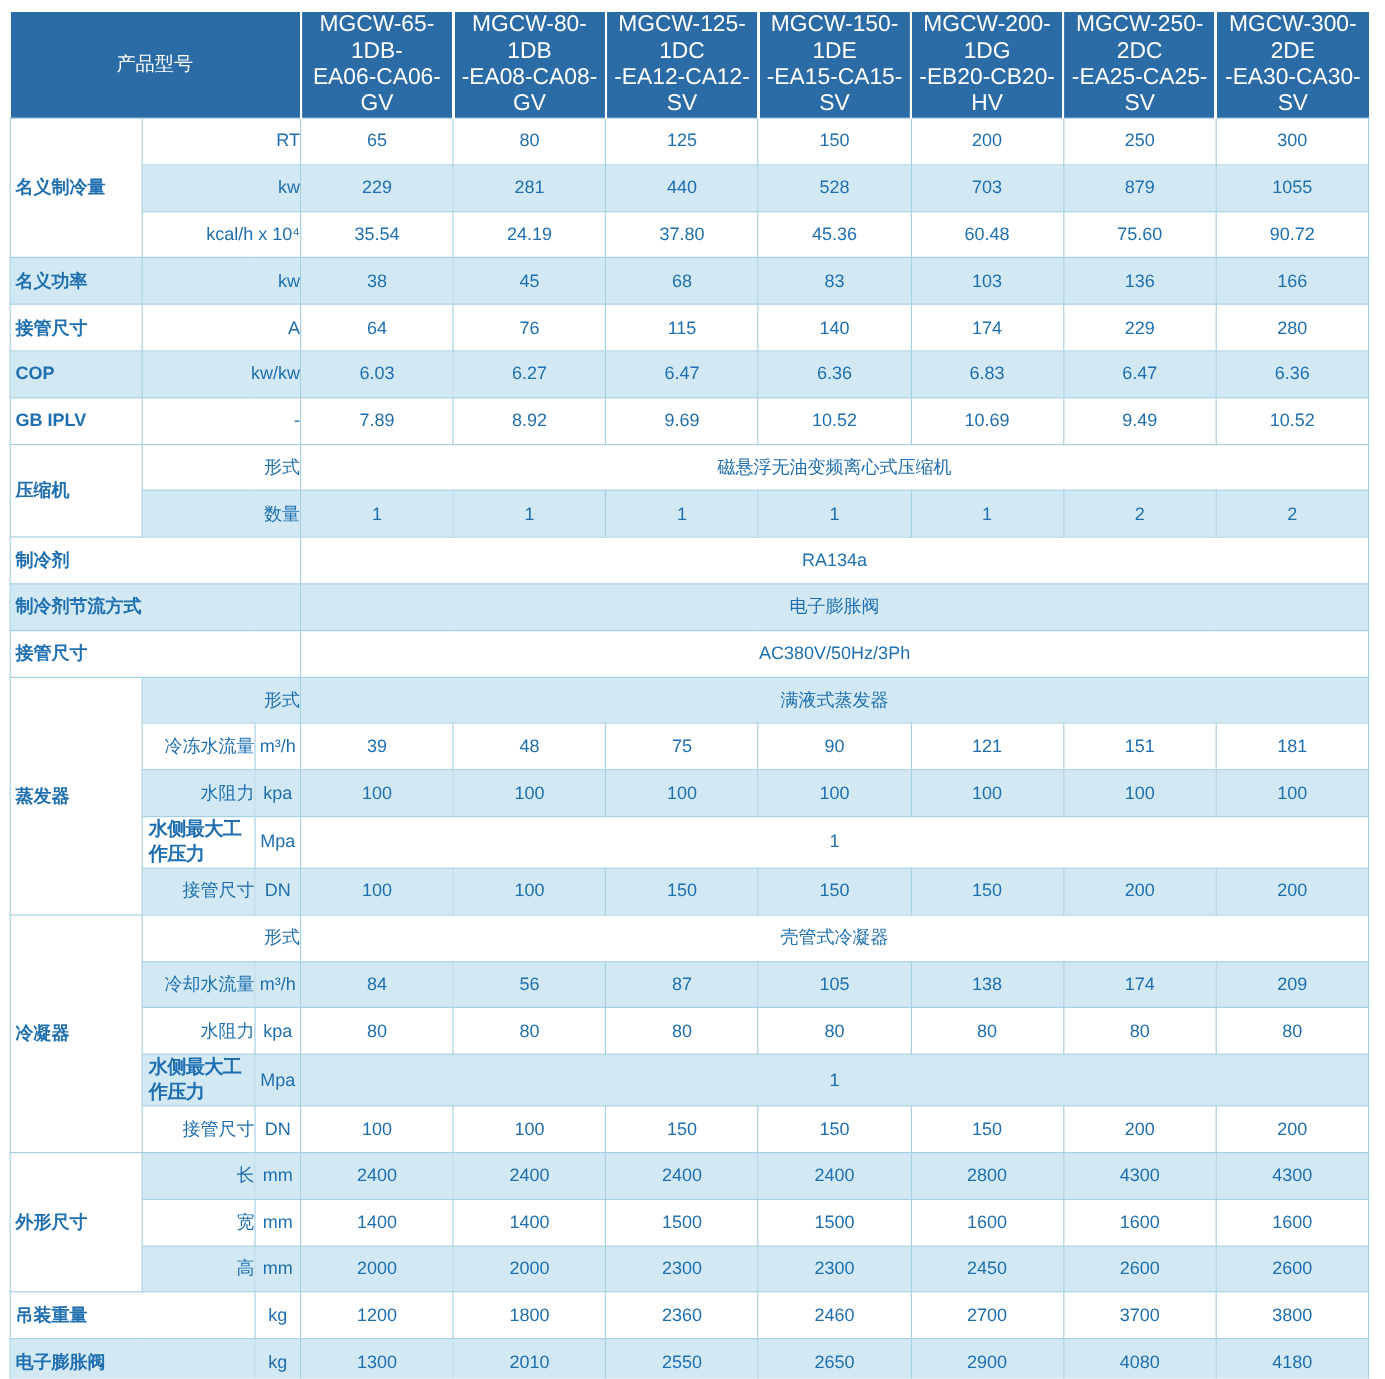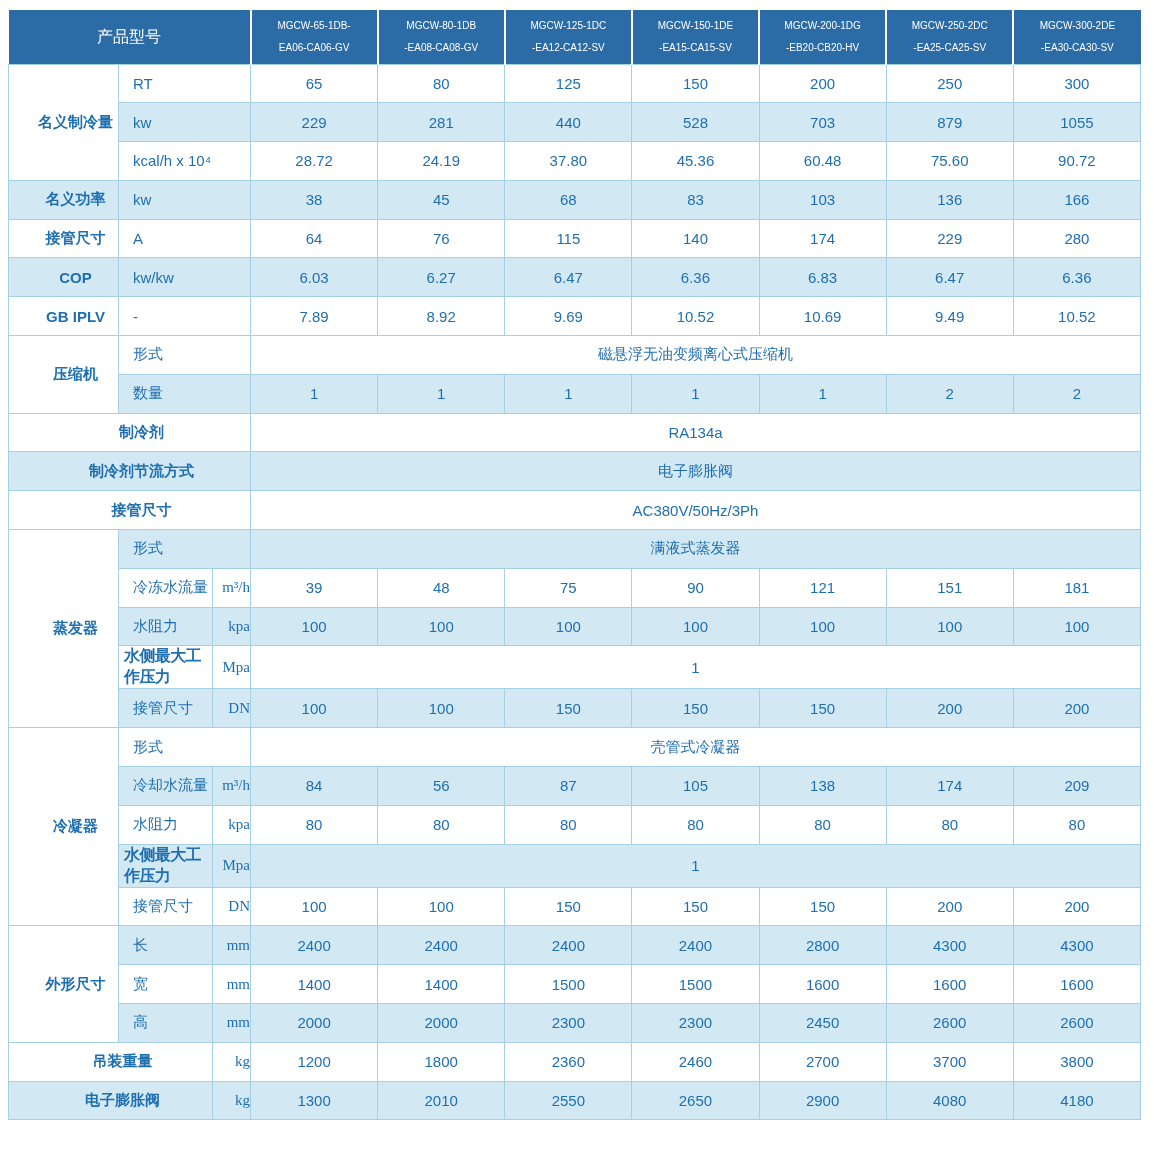--- a/index.html
+++ b/index.html
@@ -35,29 +35,29 @@
     padding:0;
   }
   td.hd{
     background:var(--header_bg);
     color:var(--header_text);
     border:0;
     border-left:2px solid var(--header_divider);
     text-align:center;
     white-space:pre-line;
     line-height:22px;
-    font-size:10px;
+    font-size:19px;
   }
   td.hd:first-child{border-left:0;font-size:16px;}
   td.w{background:var(--row_white);}
   td.b{background:var(--row_alt);}
-  td.g{text-align:center;padding-left:24px;font-weight:bold;}
-  td.s{text-align:left;padding-left:14px;margin-top:32px;}
+  td.g{text-align:left;padding-left:4px;font-weight:bold;}
+  td.s{text-align:right;padding-left:14px;margin-top:32px;}
   td.su{text-align:left;padding-left:5px;font-size:16px;letter-spacing:-0.6px;font-weight:bold;}
-  td.u{text-align:right;font-family:Liberation Serif, serif;}
+  td.u{text-align:center;}
   td.v,td.vs{text-align:center;}
 </style>
 </head>
 <body>
 
 <table>
   <colgroup>
     <col style="width:110px">
       <col style="width:94px">
       <col style="width:38px">
@@ -105,21 +105,21 @@
         <td class="v b">229</td>
         <td class="v b">281</td>
         <td class="v b">440</td>
         <td class="v b">528</td>
         <td class="v b">703</td>
         <td class="v b">879</td>
         <td class="v b">1055</td>
       </tr>
       <tr>
         <td class="s w" colspan="2">kcal/h x 10⁴</td>
-        <td class="v w">28.72</td>
+        <td class="v w">35.54</td>
         <td class="v w">24.19</td>
         <td class="v w">37.80</td>
         <td class="v w">45.36</td>
         <td class="v w">60.48</td>
         <td class="v w">75.60</td>
         <td class="v w">90.72</td>
       </tr>
       <tr>
         <td class="g b">名义功率</td>
         <td class="s b" colspan="2">kw</td>

